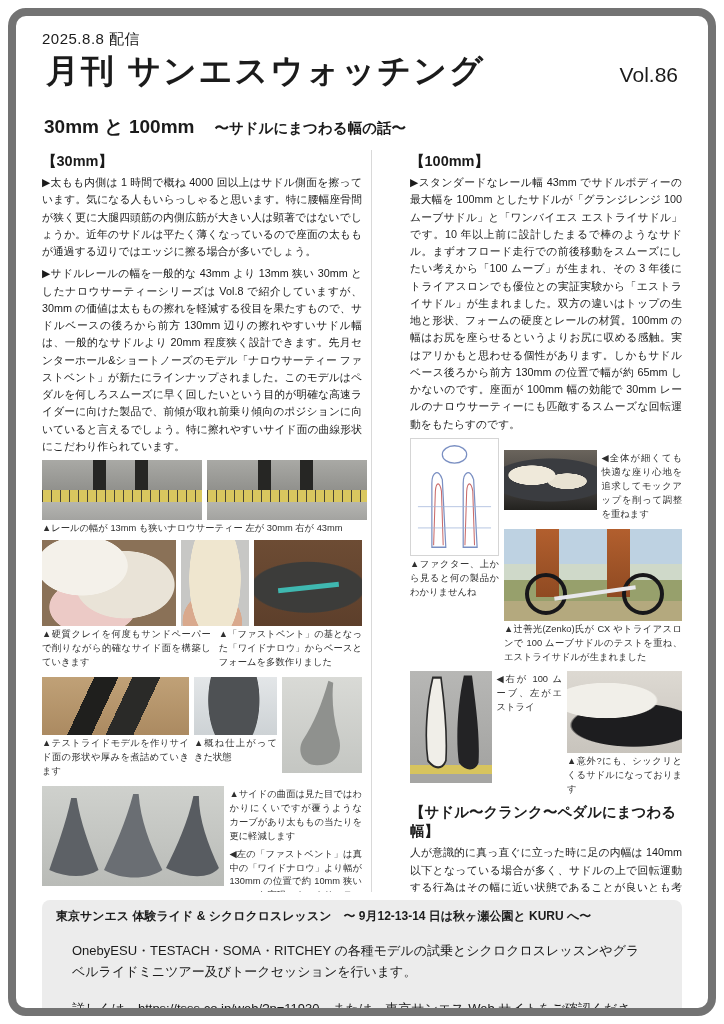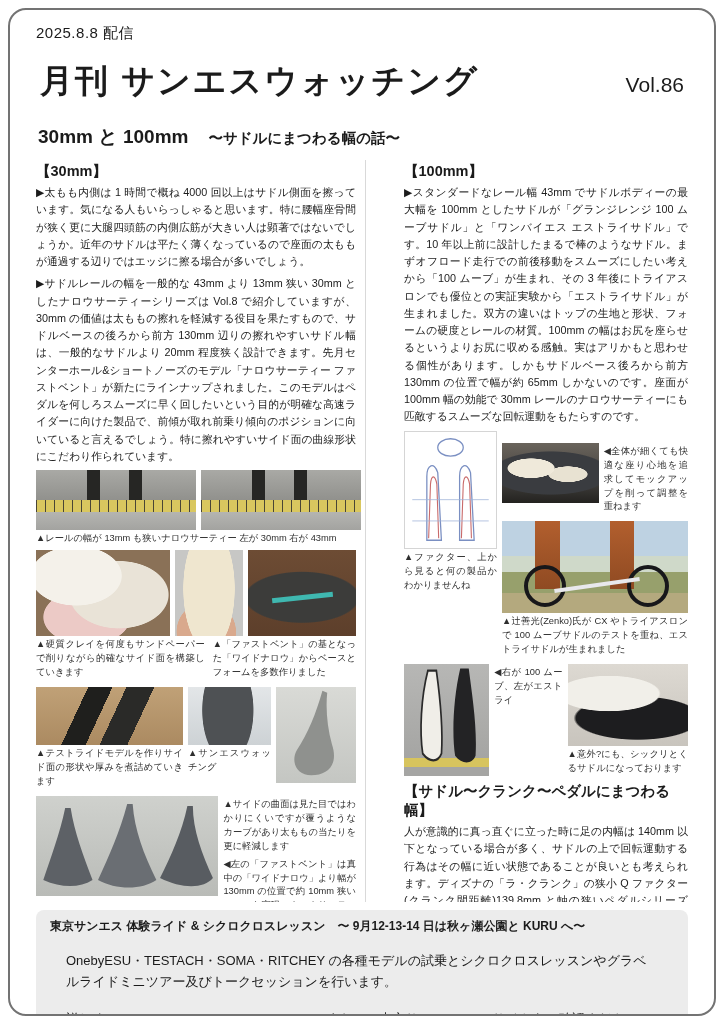--- a/index.html
+++ b/index.html
@@ -1,21 +1,21 @@
 <!DOCTYPE html>
 <html lang="ja"><head>
 <meta charset="utf-8">
 <style>
   html,body{margin:0;padding:0;background:#fff;}
   body{width:724px;height:1024px;position:relative;font-family:"Liberation Sans","DejaVu Sans",sans-serif;color:#1b1b1b;}
-  .frame{position:absolute;inset:8px;border:2px solid #737373;border-radius:18px;background:#fff;
+  .frame{position:absolute;inset:8px;border:8px solid #737373;border-radius:18px;background:#fff;
          padding:14px 26px 10px 26px;box-sizing:border-box;overflow:hidden;}
   
   .date{font-size:15px;letter-spacing:.5px;}
-  .title-row{display:flex;align-items:baseline;margin-top:16px;padding-left:4px;}
+  .title-row{display:flex;align-items:baseline;margin-top:0;padding-left:4px;}
   .title{font-size:33px;font-weight:bold;letter-spacing:2px;}
   .vol{font-size:21px;font-weight:normal;margin-left:auto;margin-right:4px;}
   .subtitle-row{display:flex;align-items:baseline;margin-top:20px;padding-left:2px;}
   .subtitle-main{font-size:19px;font-weight:bold;}
   .subtitle-sub{font-size:14.5px;font-weight:bold;margin-left:20px;}
   
   .columns{display:flex;margin-top:10px;height:742px;overflow:hidden;gap:28px;}
   .col{box-sizing:border-box;}
   .col-left{width:330px;padding-right:9px;border-right:1px solid #d9d9d9;}
   .col-right{flex:1;padding-left:10px;}
@@ -113,21 +113,21 @@
         <div class="cap" style="width:45%">▲「ファストベント」の基となった「ワイドナロウ」からベースとフォームを多数作りました</div>
       </div>
 
       <div class="figrow">
         <div style="width:46%">
           <div class="fig fig-parts"></div>
           <div class="cap">▲テストライドモデルを作りサイド面の形状や厚みを煮詰めていきます</div>
         </div>
         <div style="width:26%">
           <div class="fig fig-nose"></div>
-          <div class="cap">▲サンエスウォッチング</div>
+          <div class="cap">▲概ね仕上がってきた状態</div>
         </div>
         <div class="fig fig-tallgray" style="width:25%">
           <svg class="sil" viewBox="0 0 100 100" preserveAspectRatio="none">
             <path d="M58 4 C50 28 40 48 26 66 C18 78 26 92 44 92 C66 92 78 80 70 60 C64 42 62 22 64 6 Z" fill="#8f918e"></path>
           </svg>
         </div>
       </div>
 
       <div class="figrow">
         <div class="fig fig-threesad" style="width:57%">

